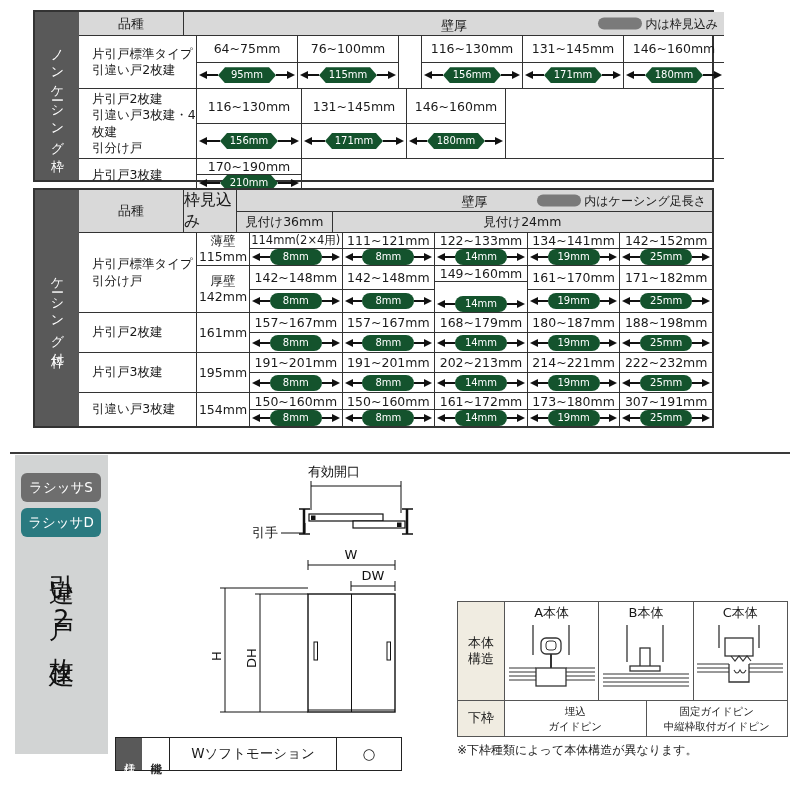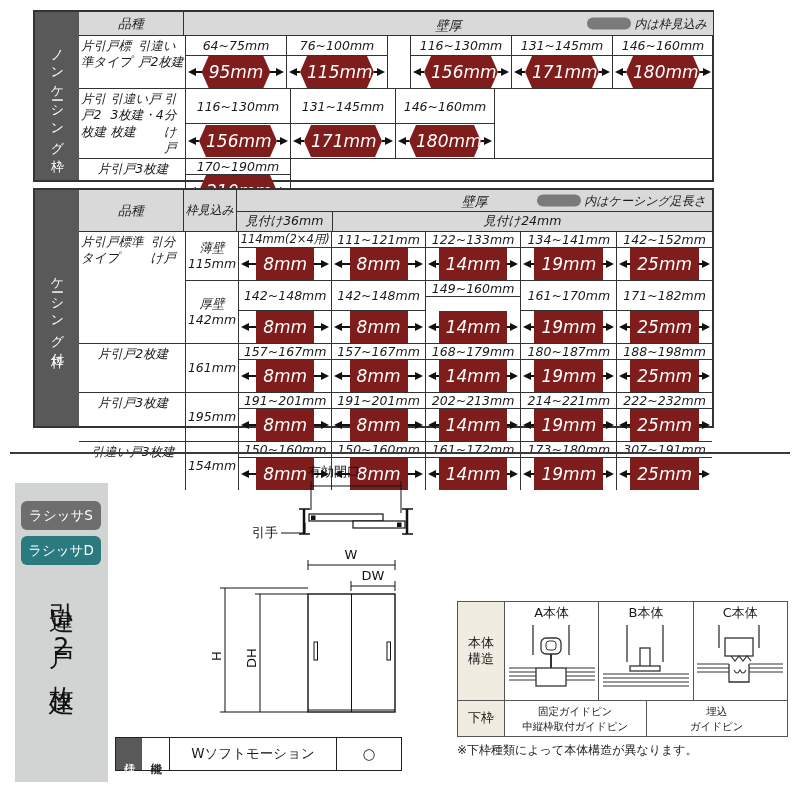--- a/index.html
+++ b/index.html
@@ -3,55 +3,55 @@
 <meta charset="utf-8">
 <style>
   html,body{margin:0;padding:0;background:#fff;}
   .page{position:relative;width:800px;height:800px;background:#fff;
         font-family:"DejaVu Sans","Liberation Sans",sans-serif;color:#1a1a1a;overflow:hidden;}
 
   
   .spec-table{position:absolute;display:flex;border:2px solid #333;background:#fff;}
   .vstrip{background:#595959;color:#fff;display:flex;align-items:center;justify-content:center;
           writing-mode:vertical-rl;text-orientation:upright;font-size:13px;letter-spacing:3px;flex:0 0 44px;}
-  .tbody{flex:1;display:flex;flex-direction:column;font-style:italic;}
+  .tbody{flex:1;display:flex;flex-direction:column;}
   .thead{display:flex;background:#d9d9d9;border-bottom:1.5px solid #333;font-size:13px;}
   .hcell{display:flex;align-items:center;justify-content:center;}
   .labelcol{flex:0 0 104px;border-right:1px solid #333;}
   .mikomicol{flex:0 0 52px;border-right:1px solid #333;}
   .datahead{flex:1;position:relative;display:flex;align-items:flex-end;justify-content:center;}
   .legend{position:absolute;right:6px;top:50%;transform:translateY(-50%);display:flex;align-items:center;font-size:12px;}
   .legend-pill{display:inline-block;width:44px;height:12px;border-radius:6px;background:#7a7a7a;margin-right:3px;}
   .trow{display:flex;border-bottom:1px solid #333;}
   .trow:last-child{border-bottom:none;}
-  .labelcell{flex:0 0 104px;border-right:1px solid #333;display:flex;flex-direction:row;justify-content:center;
-             padding:2px 0 2px 2px;font-size:12.5px;line-height:1.3;}
+  .labelcell{flex:0 0 104px;border-right:1px solid #333;display:flex;flex-direction:column;justify-content:center;
+             padding:2px 0 2px 13px;font-size:12.5px;line-height:1.3;}
   .mikomicell{flex:0 0 52px;border-right:1px solid #333;display:flex;flex-direction:column;align-items:center;
               justify-content:center;font-size:12.5px;line-height:1.25;}
   .cells{flex:1;display:flex;}
   .dcell{display:flex;flex-direction:column;border-right:1px solid #333;}
   .dcell.noR{border-right:none;}
   .dcell .range{flex:1;display:flex;align-items:center;justify-content:center;font-size:12.5px;border-bottom:1px solid #333;}
   .dcell .arrowrow{flex:1;display:flex;align-items:center;padding:0 2px;}
   .tri{width:0;height:0;border-top:4px solid transparent;border-bottom:4px solid transparent;}
   .tri.l{border-right:8px solid #111;}
   .tri.r{border-left:8px solid #111;}
   .ln{flex:1;height:2px;background:#111;min-width:3px;}
-  .pill{background:#7f1d1d;color:#fff;font-size:17px;line-height:16px;text-align:center;padding:8px 7px;min-width:44px;}
+  .pill{background:#14532d;color:#fff;font-size:10px;line-height:16px;text-align:center;padding:0 7px;min-width:44px;}
   .pill.hex{clip-path:polygon(7px 0,calc(100% - 7px) 0,100% 50%,calc(100% - 7px) 100%,7px 100%,0 50%);}
-  .pill.rnd{border-radius:0;min-width:38px;}
+  .pill.rnd{border-radius:8px;min-width:38px;}
   .spacer{border-right:1px solid #333;}
   .filler{flex:1;}
   .subrows{flex:1;display:flex;flex-direction:column;}
   .subrow{display:flex;flex:1;border-bottom:1px solid #333;}
   .subrow:last-child{border-bottom:none;}
 
   
   .divider{position:absolute;left:10px;top:452px;width:780px;height:2px;background:#3a3a3a;}
-  .left-panel{position:absolute;left:15px;top:455px;width:93px;height:299px;background:#d2d4d4;margin-top:28px;}
+  .left-panel{position:absolute;left:15px;top:455px;width:93px;height:299px;background:#d2d4d4;}
   .badge{position:absolute;left:6px;width:80px;height:29px;border-radius:6px;color:#fff;
          display:flex;align-items:center;justify-content:center;font-size:13.5px;}
   .badge.s{top:18px;background:#6e6e6e;}
   .badge.d{top:53px;background:#2a7a80;}
   .panel-title{position:absolute;left:50%;transform:translateX(-50%);top:100px;
                writing-mode:vertical-rl;text-orientation:upright;font-size:25px;letter-spacing:5px;color:#111;}
 
   .spec-strip{position:absolute;left:115px;top:737px;width:287px;height:34px;display:flex;border:1.5px solid #222;box-sizing:border-box;}
   .spec-strip .v1{flex:0 0 26px;background:#595959;color:#fff;writing-mode:vertical-rl;text-orientation:upright;
                   font-size:11.5px;display:flex;align-items:center;justify-content:center;line-height:1;}
@@ -215,21 +215,21 @@
         </div>
       </div>
     </div>
   </div>
 
   <div class="spec-table" style="left:33px;top:188px;width:677px;height:236px;">
     <div class="vstrip">ケーシング付枠</div>
     <div class="tbody">
       <div class="thead" style="flex:0 0 41px;border-bottom:1px solid #333;">
         <div class="hcell labelcol">品種</div>
-        <div class="hcell mikomicol" style="font-size:12px;">枠見込み</div>
+        <div class="hcell mikomicol" style="font-size:16px;">枠見込み</div>
         <div style="flex:1;display:flex;flex-direction:column;">
           <div class="datahead" style="flex:0 0 21px;border-bottom:1px solid #333;">
             <span>壁厚</span>
             <span class="legend">
               <span class="legend-pill"></span>
               <span>内はケーシング足長さ</span>
             </span>
           </div>
           <div style="flex:1;display:flex;font-size:12.5px;">
             <div class="hcell" style="width:20%;border-right:1px solid #333;">見付け36mm</div>
@@ -665,25 +665,25 @@
           <path d="M35 42 v18 h20 v-18" fill="#fff" stroke="#333" stroke-width="1.3"></path>
           <path d="M40 48 q3 6 6 0 q3 6 6 0" fill="none" stroke="#333" stroke-width="1.1"></path>
         </svg>
       </div>
     </div>
     <div class="bt-row" style="height:35px;">
       <div class="bt-label">
         <div>下枠</div>
       </div>
       <div class="bt-lower">
+        <div>埋込</div>
+        <div>ガイドピン</div>
+      </div>
+      <div class="bt-lower">
         <div>固定ガイドピン</div>
         <div>中縦枠取付ガイドピン</div>
       </div>
-      <div class="bt-lower">
-        <div>埋込</div>
-        <div>ガイドピン</div>
-      </div>
     </div>
   </div>
 
   <div class="note">※下枠種類によって本体構造が異なります。</div>
 
 </div>
 
 </body></html>

